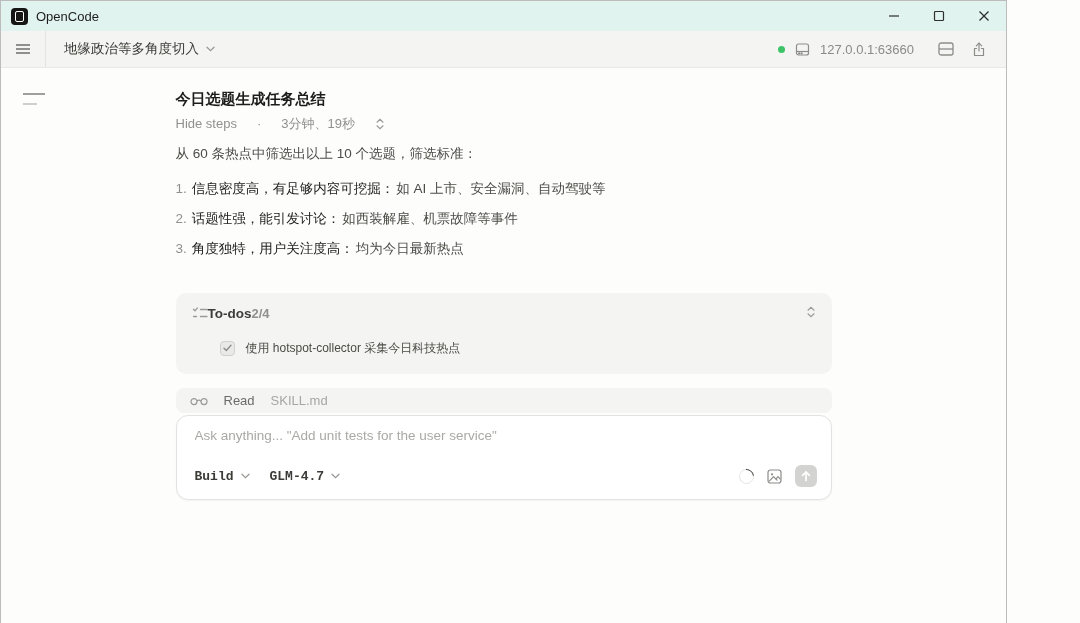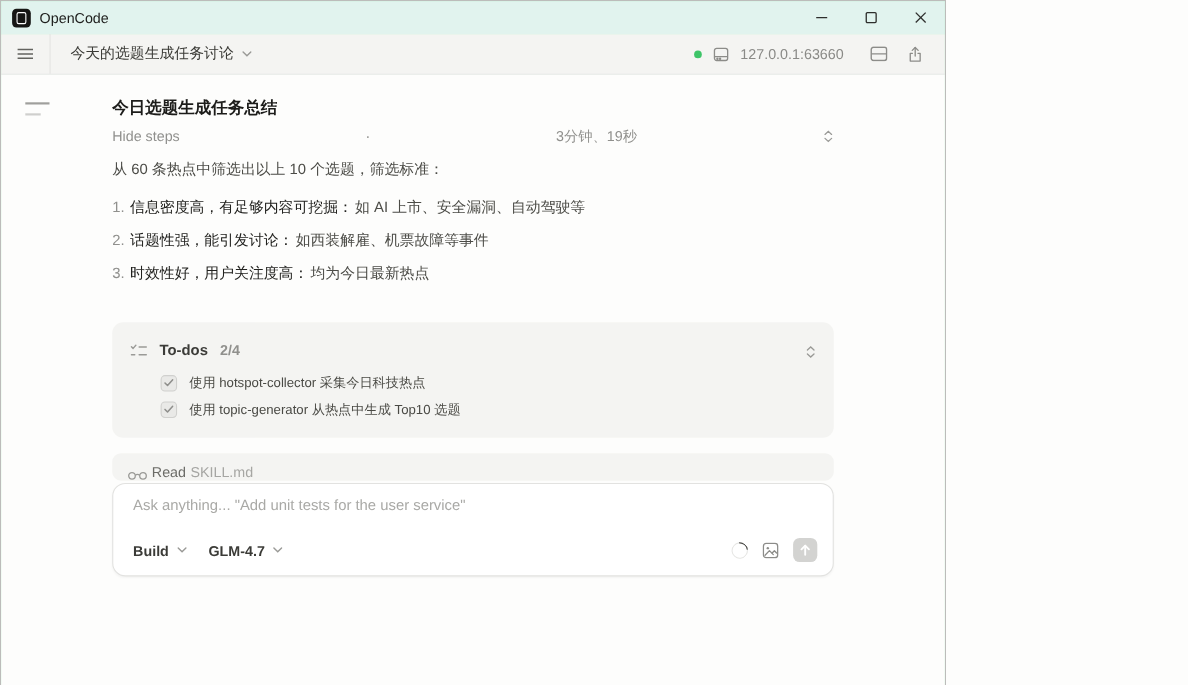--- a/index.html
+++ b/index.html
@@ -1,21 +1,21 @@
 <!DOCTYPE html>
 <html><head>
 <meta charset="utf-8">
 <style>
   * { margin:0; padding:0; box-sizing:border-box; }
   html,body { width:1080px; height:623px; }
   body {
     font-family:"Liberation Sans","DejaVu Sans",sans-serif;
     background:#fdfdfc; color:#4c4c47; overflow:hidden;
   }
-  .window { width:860px; height:623px; border:1px solid #bcbcba; background:#86efac; position:relative; }
+  .window { width:1007px; height:623px; border:1px solid #bcbcba; background:#701a75; position:relative; }
 
   
   .titlebar { height:30px; background:#e1f3ee; display:flex; align-items:center; padding-left:10px; }
   .logo { width:17px; height:17px; background:#161614; border-radius:4px; display:flex; align-items:center; justify-content:center; margin-right:8px; }
   .logo .inner { width:9px; height:11px; border:1.6px solid #ffffff; border-radius:2px; background:#161614; }
   .app-title { font-size:13px; color:#1d1d1b; }
   .win-controls { margin-left:auto; display:flex; height:100%; }
   .win-btn { width:45px; height:100%; display:flex; align-items:center; justify-content:center; cursor:default; }
   .win-btn svg { stroke:#2e2e2c; stroke-width:1.2; fill:none; }
 
@@ -32,56 +32,56 @@
   .gap-lg { margin-left:10px; }
 
   
   .content { position:relative; height:556px; background:#fdfdfc; }
   .outline-marker { position:absolute; left:22px; top:25px; }
   .outline-marker .l1 { width:22px; height:2px; background:#9f9f9c; }
   .outline-marker .l2 { width:14px; height:2px; background:#cfcfcd; margin-top:8px; }
 
   .thread { width:656px; margin:0 auto; padding-top:22px; }
   .msg-heading { font-size:15px; font-weight:700; color:#1c1c1a; line-height:18px; }
-  .steps-line { margin-top:8px; display:flex; align-items:center; gap:20px; font-size:13px; color:#90908d; line-height:16px;justify-content:space-between; }
+  .steps-line { margin-top:8px; display:flex; align-items:center; gap:20px; font-size:13px; color:#90908d; line-height:16px; }
   .intro { margin-top:12px; font-size:13.5px; color:#4c4c47; line-height:20px; }
 
   .criteria { list-style:none; }
   .criteria li { margin-top:10px; font-size:13.5px; line-height:20px; }
   .criteria li:first-child { margin-top:15px; }
   .c-num { color:#90908d; margin-right:5px; }
   .c-bold { font-weight:400; color:#22221f; margin-right:2px; }
   .c-rest { color:#4c4c47; }
 
   
   .todos { margin-top:34px; background:#f4f4f2; border-radius:10px; padding:13px 16px 14px 16px; }
-  .todos-header { display:flex; align-items:flex-end; gap:11px; height:20px; }
+  .todos-header { display:flex; align-items:flex-start; height:20px; }
   .todos-title { font-size:13.5px; font-weight:700; color:#3c3c39; }
   .todos-count { font-size:13px; color:#90908d;font-weight:bold; }
   .todos-unfold { margin-left:auto; display:flex; align-items:center; }
   .todo-list { margin-top:10px; padding-left:28px; }
   .todo-row { display:flex; align-items:center; gap:11px; height:24px; }
   .checkbox { width:15px; height:15px; border-radius:4px; border:1px solid #d5d5d3; background:transparent; display:flex; align-items:center; justify-content:center; flex:0 0 auto; }
   .todo-row.checked .checkbox { background:#e9e9e7; border-color:#d0d0ce; }
   .todo-row .checkbox svg { display:none; }
   .todo-row.checked .checkbox svg { display:block; }
   .todo-label { font-size:12px; color:#4a4a45; }
 
   
-  .readbar { margin-top:14px; height:25px; background:#f4f4f2; border-radius:8px; display:flex; align-items:flex-end; padding:0 14px; gap:4px; }
+  .readbar { margin-top:14px; height:25px; background:#f4f4f2; border-radius:8px; display:flex; align-items:center; padding:0 14px; gap:16px; }
   .read-action { font-size:13px; color:#6b6b67; font-weight:500; }
   .read-target { font-size:13px; color:#a6a6a3; }
 
   
   .composer { margin-top:2px; height:85px; background:#ffffff; border:1px solid #e2e2e0; border-radius:12px; box-shadow:0 1px 2px rgba(0,0,0,0.04); padding:12px 14px 12px 18px; display:flex; flex-direction:column; justify-content:space-between; }
   .composer-input { border:none; outline:none; width:100%; font-size:13.5px; color:#333330; background:transparent; font-family:inherit; }
   .composer-input::placeholder { color:#a9a9a6; }
   .composer-row { display:flex; align-items:center; }
   .picker { display:flex; align-items:center; gap:7px; margin-right:20px; }
-  .picker-label { font-size:13px; font-weight:600; color:#3b3b37; }
+  .picker-label { font-size:13px; font-weight:600; color:#3b3b37;font-family:Liberation Mono, monospace; }
   .composer-right { margin-left:auto; display:flex; align-items:center; gap:13px; }
   .spinner { width:15px; height:15px; border-radius:50%; border:1.8px solid #e6e6e4; border-top-color:#4a4a46; transform:rotate(40deg); }
   .send-btn { width:22px; height:22px; border-radius:6px; background:#d3d3d1; display:flex; align-items:center; justify-content:center; }
 </style>
 </head>
 <body>
 
 <div class="window">
 
   <div class="titlebar">
@@ -112,21 +112,21 @@
   <div class="toolbar">
     <div class="menu-btn">
       <svg width="16" height="12" viewBox="0 0 16 12" stroke="#63635f" stroke-width="1.4" fill="none">
           <line x1="1" y1="2" x2="15" y2="2"></line>
           <line x1="1" y1="6" x2="15" y2="6"></line>
           <line x1="1" y1="10" x2="15" y2="10"></line>
         </svg>
     </div>
     <div class="tb-divider"></div>
     <div class="session">
-      <span class="session-title">今天的选题生成任务讨论</span>
+      <span class="session-title">地缘政治等多角度切入</span>
       <svg width="9" height="6" viewBox="0 0 9 6" stroke="#9a9a97" stroke-width="1.3" fill="none" stroke-linecap="round">
           <path d="M1 1.2 L4.5 4.6 L8 1.2"></path>
         </svg>
     </div>
     <div class="tb-right">
       <span class="status-dot" style="background:#3ec468"></span>
       <svg width="15" height="15" viewBox="0 0 15 15" stroke="#8c8c89" stroke-width="1.2" fill="none">
           <rect x="1.5" y="2" width="12" height="11" rx="2"></rect>
           <line x1="1.5" y1="9.5" x2="13.5" y2="9.5"></line>
           <circle cx="4.2" cy="11.4" r="0.5" fill="#8c8c89"></circle>
@@ -173,21 +173,21 @@
       <ol class="criteria">
   <li>
     <span class="c-num">1.</span><span class="c-bold">信息密度高，有足够内容可挖掘：</span><span class="c-rest">如 AI 上市、安全漏洞、自动驾驶等</span>
   </li>
 
   <li>
     <span class="c-num">2.</span><span class="c-bold">话题性强，能引发讨论：</span><span class="c-rest">如西装解雇、机票故障等事件</span>
   </li>
 
   <li>
-    <span class="c-num">3.</span><span class="c-bold">时效性好，用户关注度高：</span><span class="c-rest">均为今日最新热点</span>
+    <span class="c-num">3.</span><span class="c-bold">角度独特，用户关注度高：</span><span class="c-rest">均为今日最新热点</span>
   </li>
 
 </ol>
 
       <div class="todos">
         <div class="todos-header">
           <svg width="16" height="14" viewBox="0 0 16 14" stroke="#9a9a97" stroke-width="1.3" fill="none" stroke-linecap="round" stroke-linejoin="round">
               <path d="M1.5 3.2 L3 4.7 L5.5 1.9"></path>
               <line x1="8.5" y1="3.5" x2="15" y2="3.5"></line>
               <line x1="1.5" y1="10.5" x2="4.5" y2="10.5"></line>
@@ -205,28 +205,20 @@
         <div class="todo-list">
   <div class="todo-row checked">
     <span class="checkbox">
       <svg width="9" height="8" viewBox="0 0 9 8" stroke="#8f8f8c" stroke-width="1.4" fill="none" stroke-linecap="round" stroke-linejoin="round">
                   <path d="M1 4.2 L3.3 6.5 L8 1.3"></path>
                 </svg>
     </span>
     <span class="todo-label">使用 hotspot-collector 采集今日科技热点</span>
   </div>
 
-  <div class="todo-row checked">
-    <span class="checkbox">
-      <svg width="9" height="8" viewBox="0 0 9 8" stroke="#8f8f8c" stroke-width="1.4" fill="none" stroke-linecap="round" stroke-linejoin="round">
-                  <path d="M1 4.2 L3.3 6.5 L8 1.3"></path>
-                </svg>
-    </span>
-    <span class="todo-label">使用 topic-generator 从热点中生成 Top10 选题</span>
-  </div>
 
 
 </div>
       </div>
 
       <div class="readbar">
         <svg width="18" height="10" viewBox="0 0 18 10" stroke="#9a9a97" stroke-width="1.2" fill="none">
             <circle cx="4" cy="5.6" r="3"></circle>
             <circle cx="14" cy="5.6" r="3"></circle>
             <path d="M7 5 Q9 3.4 11 5"></path>

